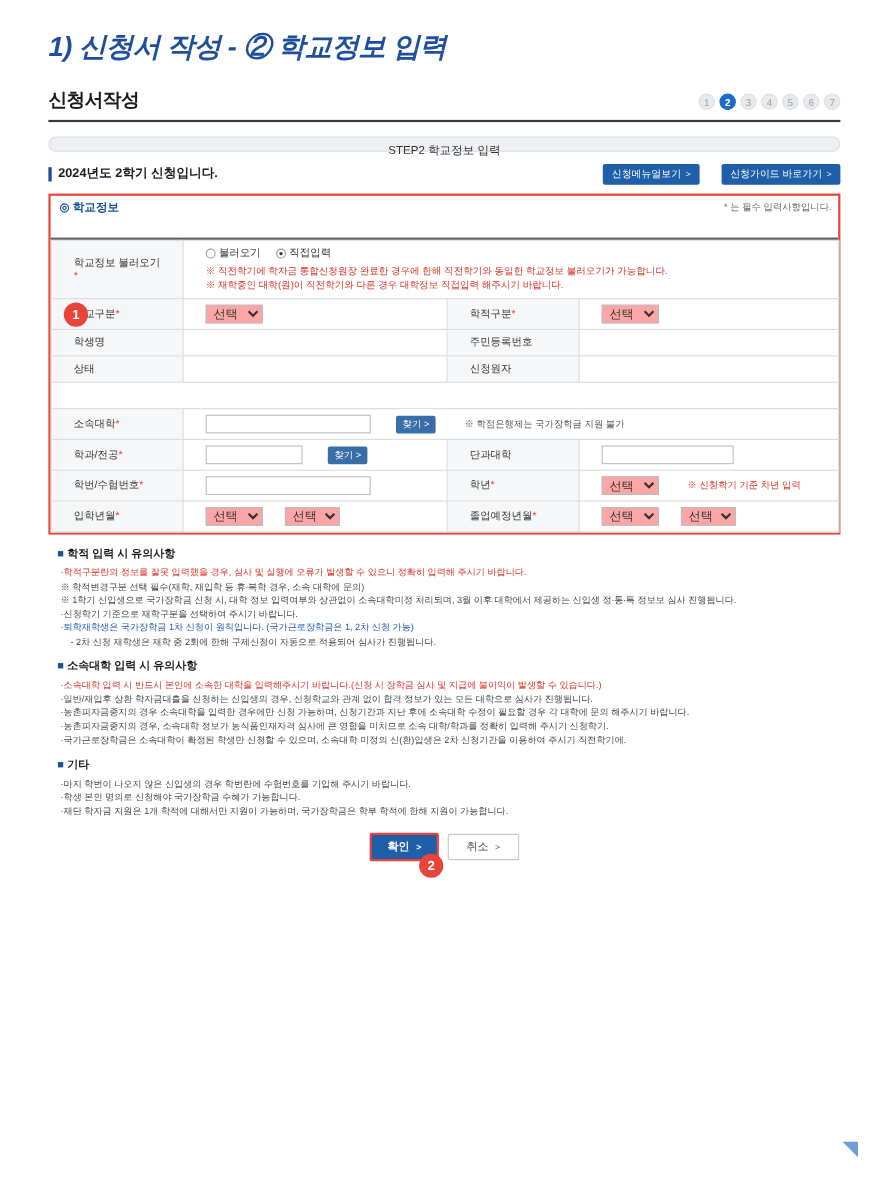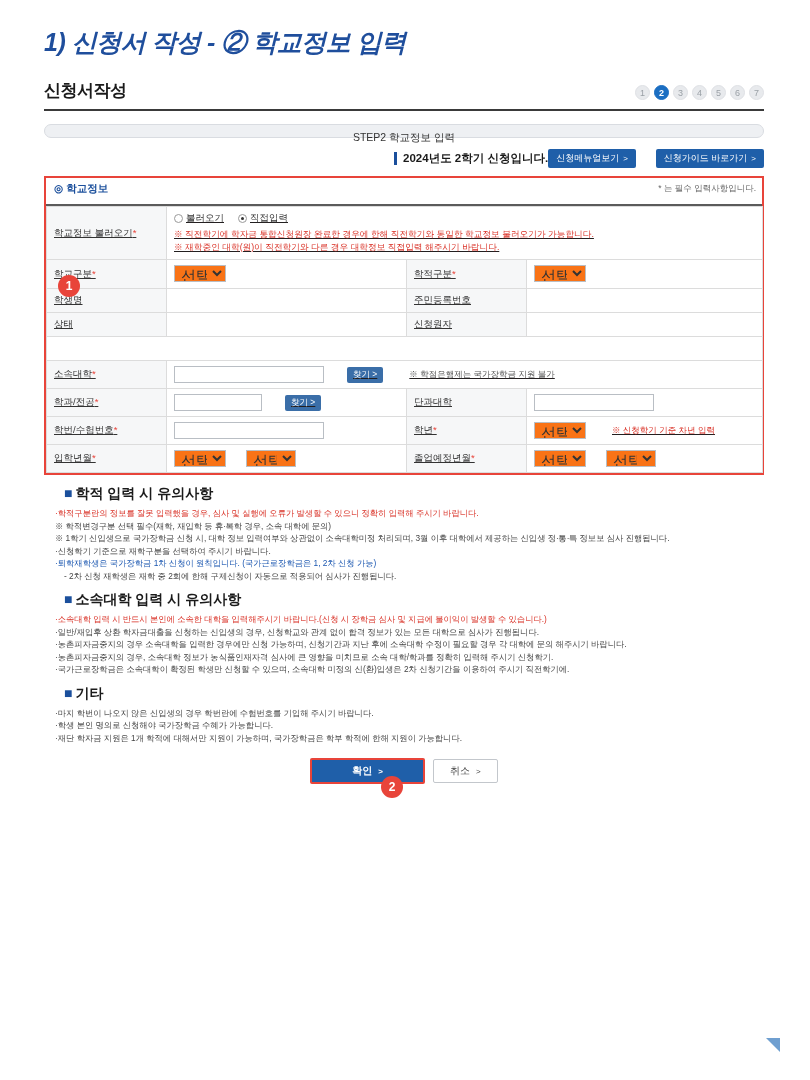--- a/index.html
+++ b/index.html
@@ -63,108 +63,107 @@
     text-align: center;
     font-size: 10.5px;
     line-height: 24px;
     color: #333;
   }
 
   .notice-row {
     margin-top: 11px;
     display: flex;
     align-items: center;
-    justify-content: flex-end;
+    justify-content: space-between;
   }
   .notice-row .left {
     font-size: 11.5px; font-weight: bold; color: #1a1a1a;
     border-left: 3px solid #1b4f9c; padding-left: 6px; line-height: 13px;
   }
   .btn-row { display: flex; gap: 20px; }
   .btn-blue {
     background: #1f5fa9; color: #fff; font-size: 9px;
     padding: 3px 8px; border-radius: 2px; white-space: nowrap;
   }
   .btn-blue .arr { margin-left: 4px; font-size: 8px; }
 
   
   .form-wrap { margin-top: 8px; position: relative; border: 2px solid #e8443a; padding: 0; }
   .form-head {
     display: flex; justify-content: space-between; align-items: center;
-    padding: 4px 6px 8px 8px;
+    padding: 4px 6px 20px 8px;
     border-bottom: 2px solid #5b5b5b;
     text-align: center;
   }
   .form-head .ttl { font-size: 10.5px; font-weight: bold; color: #1b4f9c; }
   .form-head .ttl .dot { color: #1b4f9c; margin-right: 3px; }
   .form-head .req { font-size: 8.5px; color: #666; }
 
   table.frm { width: 100%; border-collapse: collapse; table-layout: fixed; }
   table.frm td {
     border: 1px solid #dcdcdc;
-    padding: 5px 7px;
+    padding: 5px 20px;
     font-size: 9.5px;
     height: 24px;
     vertical-align: middle;
-    text-decoration: underline;
   }
   td.lbl { background: #f6f7f8; color: #333; width: 120px; }
   td.lbl .star { color: #e8443a; }
   td.val { background: #fff; }
 
   .radioline { display: flex; gap: 14px; align-items: center; margin-bottom: 3px; }
   .radio { display: inline-flex; align-items: center; gap: 3px; font-size: 9.5px; color: #333; }
   .radio .circ {
     width: 9px; height: 9px; border-radius: 50%; border: 1px solid #9a9a9a; background: #fff;
     display: inline-block; position: relative;
   }
   .radio.sel .circ::after {
     content: ""; position: absolute; left: 2px; top: 2px; width: 3px; height: 3px;
     background: #333; border-radius: 50%;
   }
   .red-note { color: #d93025; font-size: 8.7px; line-height: 13px; }
 
   select.sel {
-    font-size: 15px; font-family: "Liberation Sans", sans-serif;
-    border: 1px solid #b9bec4; background: #f97316; color: #333;
+    font-size: 11px; font-family: "Liberation Sans", sans-serif;
+    border: 1px solid #b9bec4; background: #fca5a5; color: #333;
     height: 17px; width: 52px; padding: 0 2px;
   }
   select.sel.narrow { width: 50px; }
   input.txt {
     border: 1px solid #b9bec4; background: #fff; height: 17px;
     font-size: 9px; width: 150px; padding: 0 3px;
     font-family: "Liberation Sans", sans-serif;
   }
   input.txt.short { width: 88px; }
   input.txt.mid { width: 120px; }
   .btn-find {
     display: inline-block; background: #3a6ea8; color: #fff; font-size: 8.5px;
     padding: 2px 6px; border-radius: 2px; margin-left: 3px; vertical-align: middle;
   }
   .inline-note { font-size: 8.5px; color: #555; margin-left: 6px; }
   .flexline { display: flex; align-items: center; flex-wrap: wrap; gap: 20px; }
   .sep-row td { border-left: none; border-right: none; background: #fff; height: 6px; padding: 0; border-top: 1px solid #dcdcdc; border-bottom: none;}
 
   
   .cautions { margin-top: 10px; padding: 0 4px; }
-  .c-head { font-size: 14px; font-weight: bold; color: #1a1a1a; margin: 9px 0 4px 16px; }
+  .c-head { font-size: 10px; font-weight: bold; color: #1a1a1a; margin: 9px 0 4px 4px; }
   .c-head .sq { color: #1b4f9c; margin-right: 3px; }
   .c-item { font-size: 8.3px; color: #444; line-height: 12.5px; padding-left: 7px; }
   .c-item.red { color: #d93025; }
   .c-item.blue { color: #1a56b0; }
   .c-sub { padding-left: 16px; }
 
   
   .confirm-row {
     margin-top: 14px; display: flex; justify-content: center; align-items: center; gap: 8px;
     position: relative;
   }
   .btn-confirm {
     background: #1f5fa9; color: #fff; font-size: 10px; font-weight: bold;
-    padding: 4px 40px; border-radius: 2px; border: 2px solid #e8443a;
+    padding: 4px 14px; border-radius: 2px; border: 2px solid #e8443a;
   }
   .btn-cancel {
     background: #fff; color: #444; font-size: 10px;
     padding: 4px 16px; border: 1px solid #c3c7cc; border-radius: 2px;
   }
   .arrow-s { font-size: 8px; margin-left: 6px; }
 
   
   .badge {
     position: absolute; width: 22px; height: 22px; border-radius: 50%;

